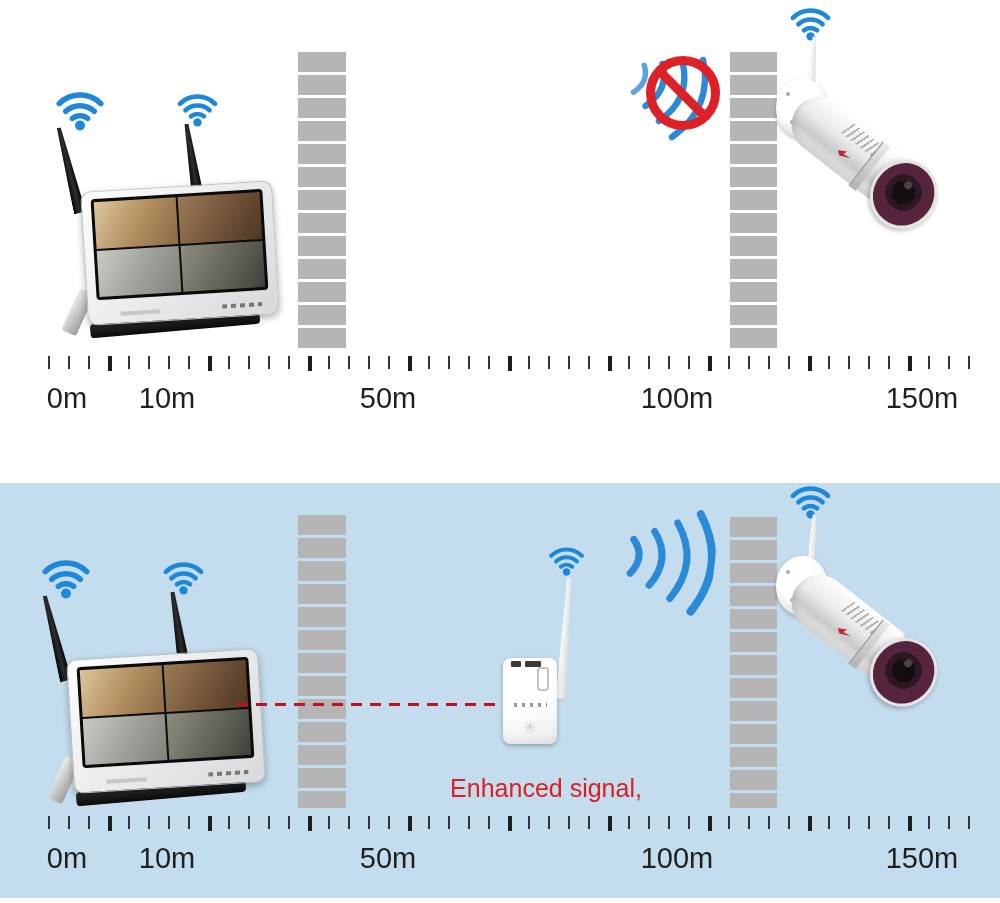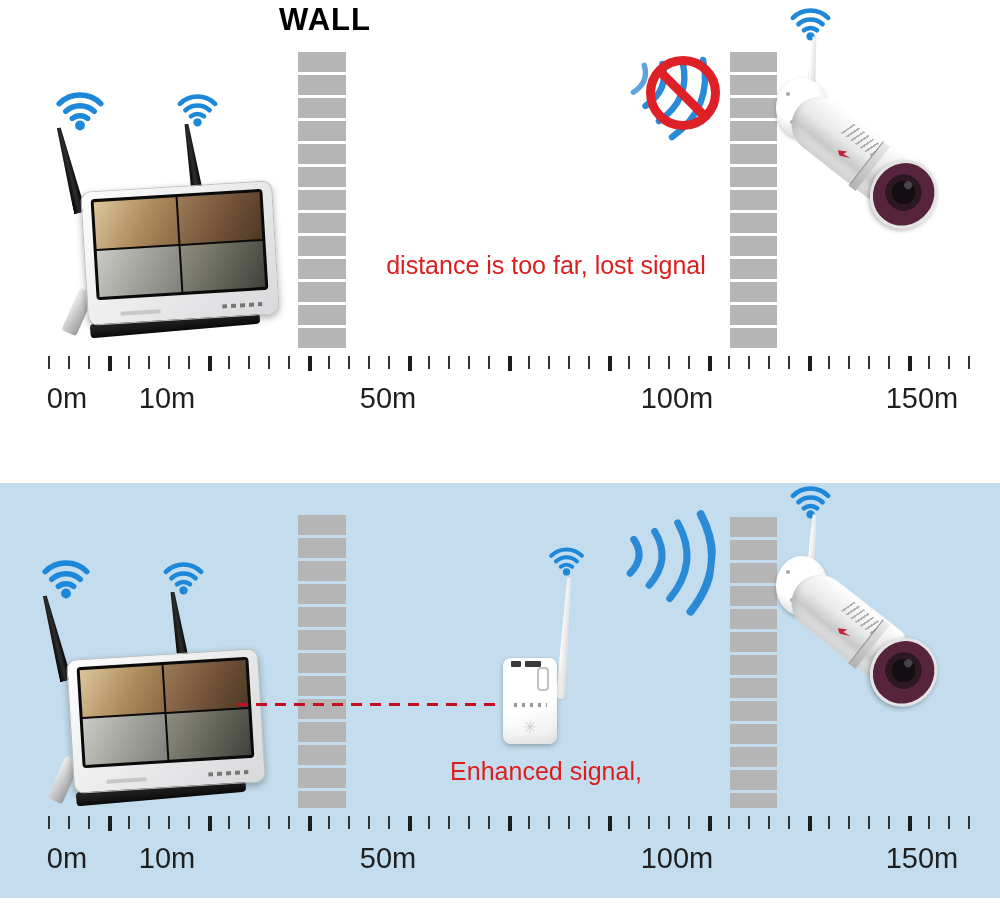--- a/index.html
+++ b/index.html
@@ -18,21 +18,21 @@
     background:repeating-linear-gradient(to bottom,#b5b5b5 0 20px,transparent 20px 23px);}
   #wall-tl{left:298px;top:52px;height:296px;}
   #wall-tr{left:730px;top:52px;height:296px;width:47px;}
   #wall-bl{left:298px;top:515px;height:293px;}
   #wall-br{left:730px;top:517px;height:291px;width:47px;}
 
   
   .msg{position:absolute;width:520px;text-align:center;color:#dc1e1e;
     font-size:25px;line-height:33px;}
   #msg-top{left:286px;top:249px;}
-  #msg-bottom{left:286px;top:755px;}
+  #msg-bottom{left:286px;top:772px;}
 
   
   .ruler{position:absolute;left:0;width:864px;height:75px;}
   #ruler-top{top:356px;}
   #ruler-bottom{top:816px;}
   .tick{position:absolute;top:0;width:2px;height:13px;background:#333;}
   .tick.bold{width:4px;height:15px;background:#1d1d1d;}
   .rlabel{position:absolute;top:26px;transform:translateX(-50%);
     font-size:29px;color:#1f1f1f;}
 
@@ -135,21 +135,20 @@
   #dash-line{position:absolute;left:237px;top:703px;width:268px;height:3px;
     background:repeating-linear-gradient(90deg,#c40f20 0 11px,transparent 11px 19px);}
 </style>
 </head>
 <body>
 
 <div id="canvas">
 
   <div class="blue-bg"></div>
 
-  <div class="wall-label">WALL</div>
 
   <div class="wall" id="wall-tl"></div>
   <div class="wall" id="wall-tr"></div>
 
   <div class="nvr" style="left:44px;top:85px;">
     <div class="wifi wifi-lg" style="left:8px;top:0;">
         <svg viewBox="0 0 100 84" fill="none">
           <path d="M12,34 A54,54 0 0 1 88,34" stroke="#1d87d9" stroke-width="10" stroke-linecap="round"></path>
           <path d="M24,48 A38,38 0 0 1 76,48" stroke="#1d87d9" stroke-width="10" stroke-linecap="round"></path>
           <path d="M36,61 A22,22 0 0 1 64,61" stroke="#1d87d9" stroke-width="10" stroke-linecap="round"></path>
@@ -187,21 +186,20 @@
         <path d="M30,31 Q48,55 30,81" stroke="#2a8ad6" stroke-width="7" fill="none" stroke-linecap="round"></path>
         <path d="M50,21 Q74,55 50,91" stroke="#2a8ad6" stroke-width="7" fill="none" stroke-linecap="round"></path>
         <path d="M70,10 Q100,55 70,102" stroke="#2a8ad6" stroke-width="7" fill="none" stroke-linecap="round"></path>
       </svg>
     </div>
     <div class="circle"></div>
     <div class="slash"></div>
   </div>
 
   <div class="msg" id="msg-top">
-    <div>distance is too far, lost signal</div>
   </div>
 
   <div class="cam" style="left:762px;top:0;">
     <div class="wifi wifi-md" style="left:25px;top:2px;">
         <svg viewBox="0 0 100 84" fill="none">
           <path d="M12,34 A54,54 0 0 1 88,34" stroke="#1d87d9" stroke-width="10" stroke-linecap="round"></path>
           <path d="M24,48 A38,38 0 0 1 76,48" stroke="#1d87d9" stroke-width="10" stroke-linecap="round"></path>
           <path d="M36,61 A22,22 0 0 1 64,61" stroke="#1d87d9" stroke-width="10" stroke-linecap="round"></path>
           <circle cx="50" cy="74" r="9" fill="#1d87d9"></circle>
         </svg>

